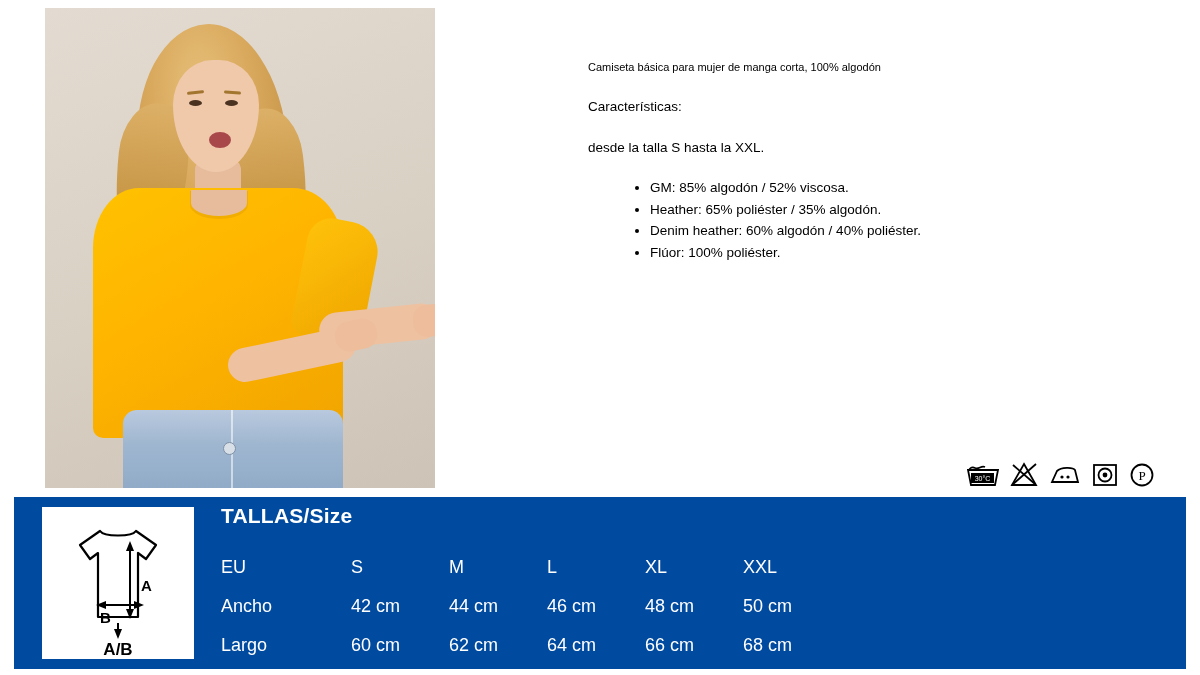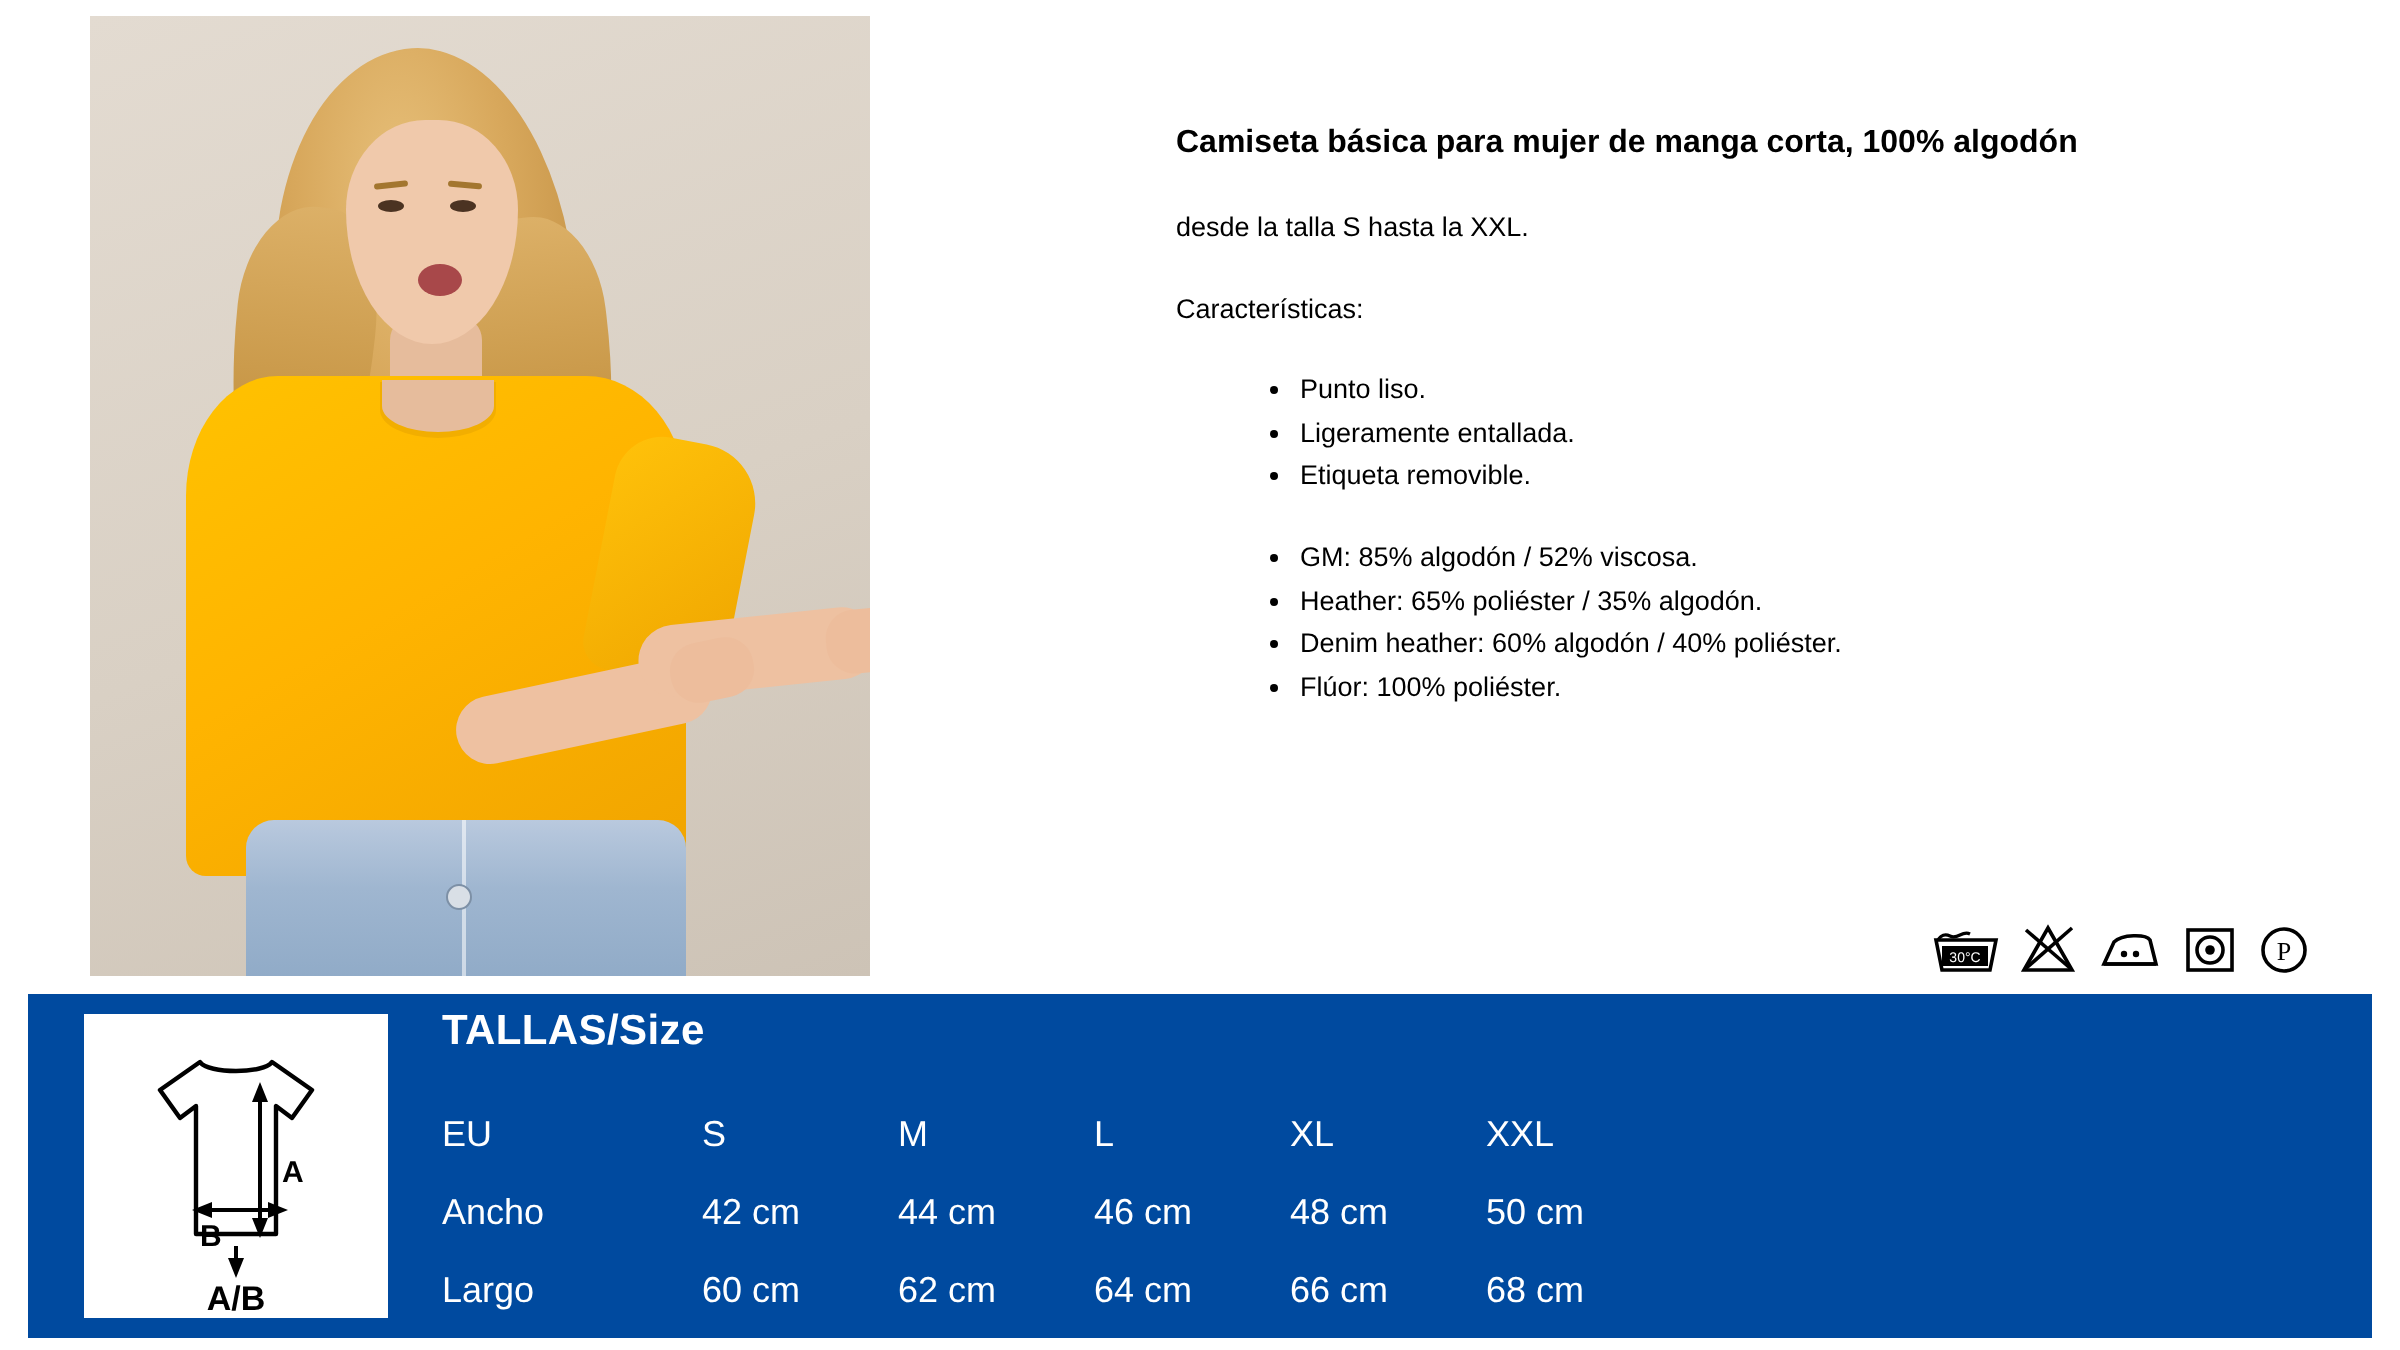--- a/index.html
+++ b/index.html
@@ -202,22 +202,22 @@
   .desc {
     position: absolute;
     left: 588px;
     top: 60px;
     width: 570px;
     font-size: 13.5px;
     line-height: 1.45;
     color: #000;
   }
   .desc h1 {
-    font-size: 16px;
-    font-weight: bold;
+    font-size: 11px;
+    font-weight: normal;
     margin: 0 0 21px 0;
   }
   .desc p {
     margin: 0 0 21px 0;
   }
   .desc ul {
     margin: 0 0 21px 0;
     padding-left: 62px;
     list-style: disc;
   }
@@ -310,27 +310,22 @@
       <div class="arm-r"></div>
       <div class="hand-l"></div>
       <div class="hand-r"></div>
       <div class="jeans"></div>
       <div class="jeans-seam"></div>
       <div class="jeans-btn"></div>
     </div>
 
     <div class="desc">
       <h1>Camiseta básica para mujer de manga corta, 100% algodón</h1>
+      <p>Características:</p>
       <p>desde la talla S hasta la XXL.</p>
-      <p>Características:</p>
-      <ul>
-        <li>Punto liso.</li>
-        <li>Ligeramente entallada.</li>
-        <li>Etiqueta removible.</li>
-      </ul>
       <ul>
         <li>GM: 85% algodón / 52% viscosa.</li>
         <li>Heather: 65% poliéster / 35% algodón.</li>
         <li>Denim heather: 60% algodón / 40% poliéster.</li>
         <li>Flúor: 100% poliéster.</li>
       </ul>
     </div>
 
     <div class="care-icons">
 

